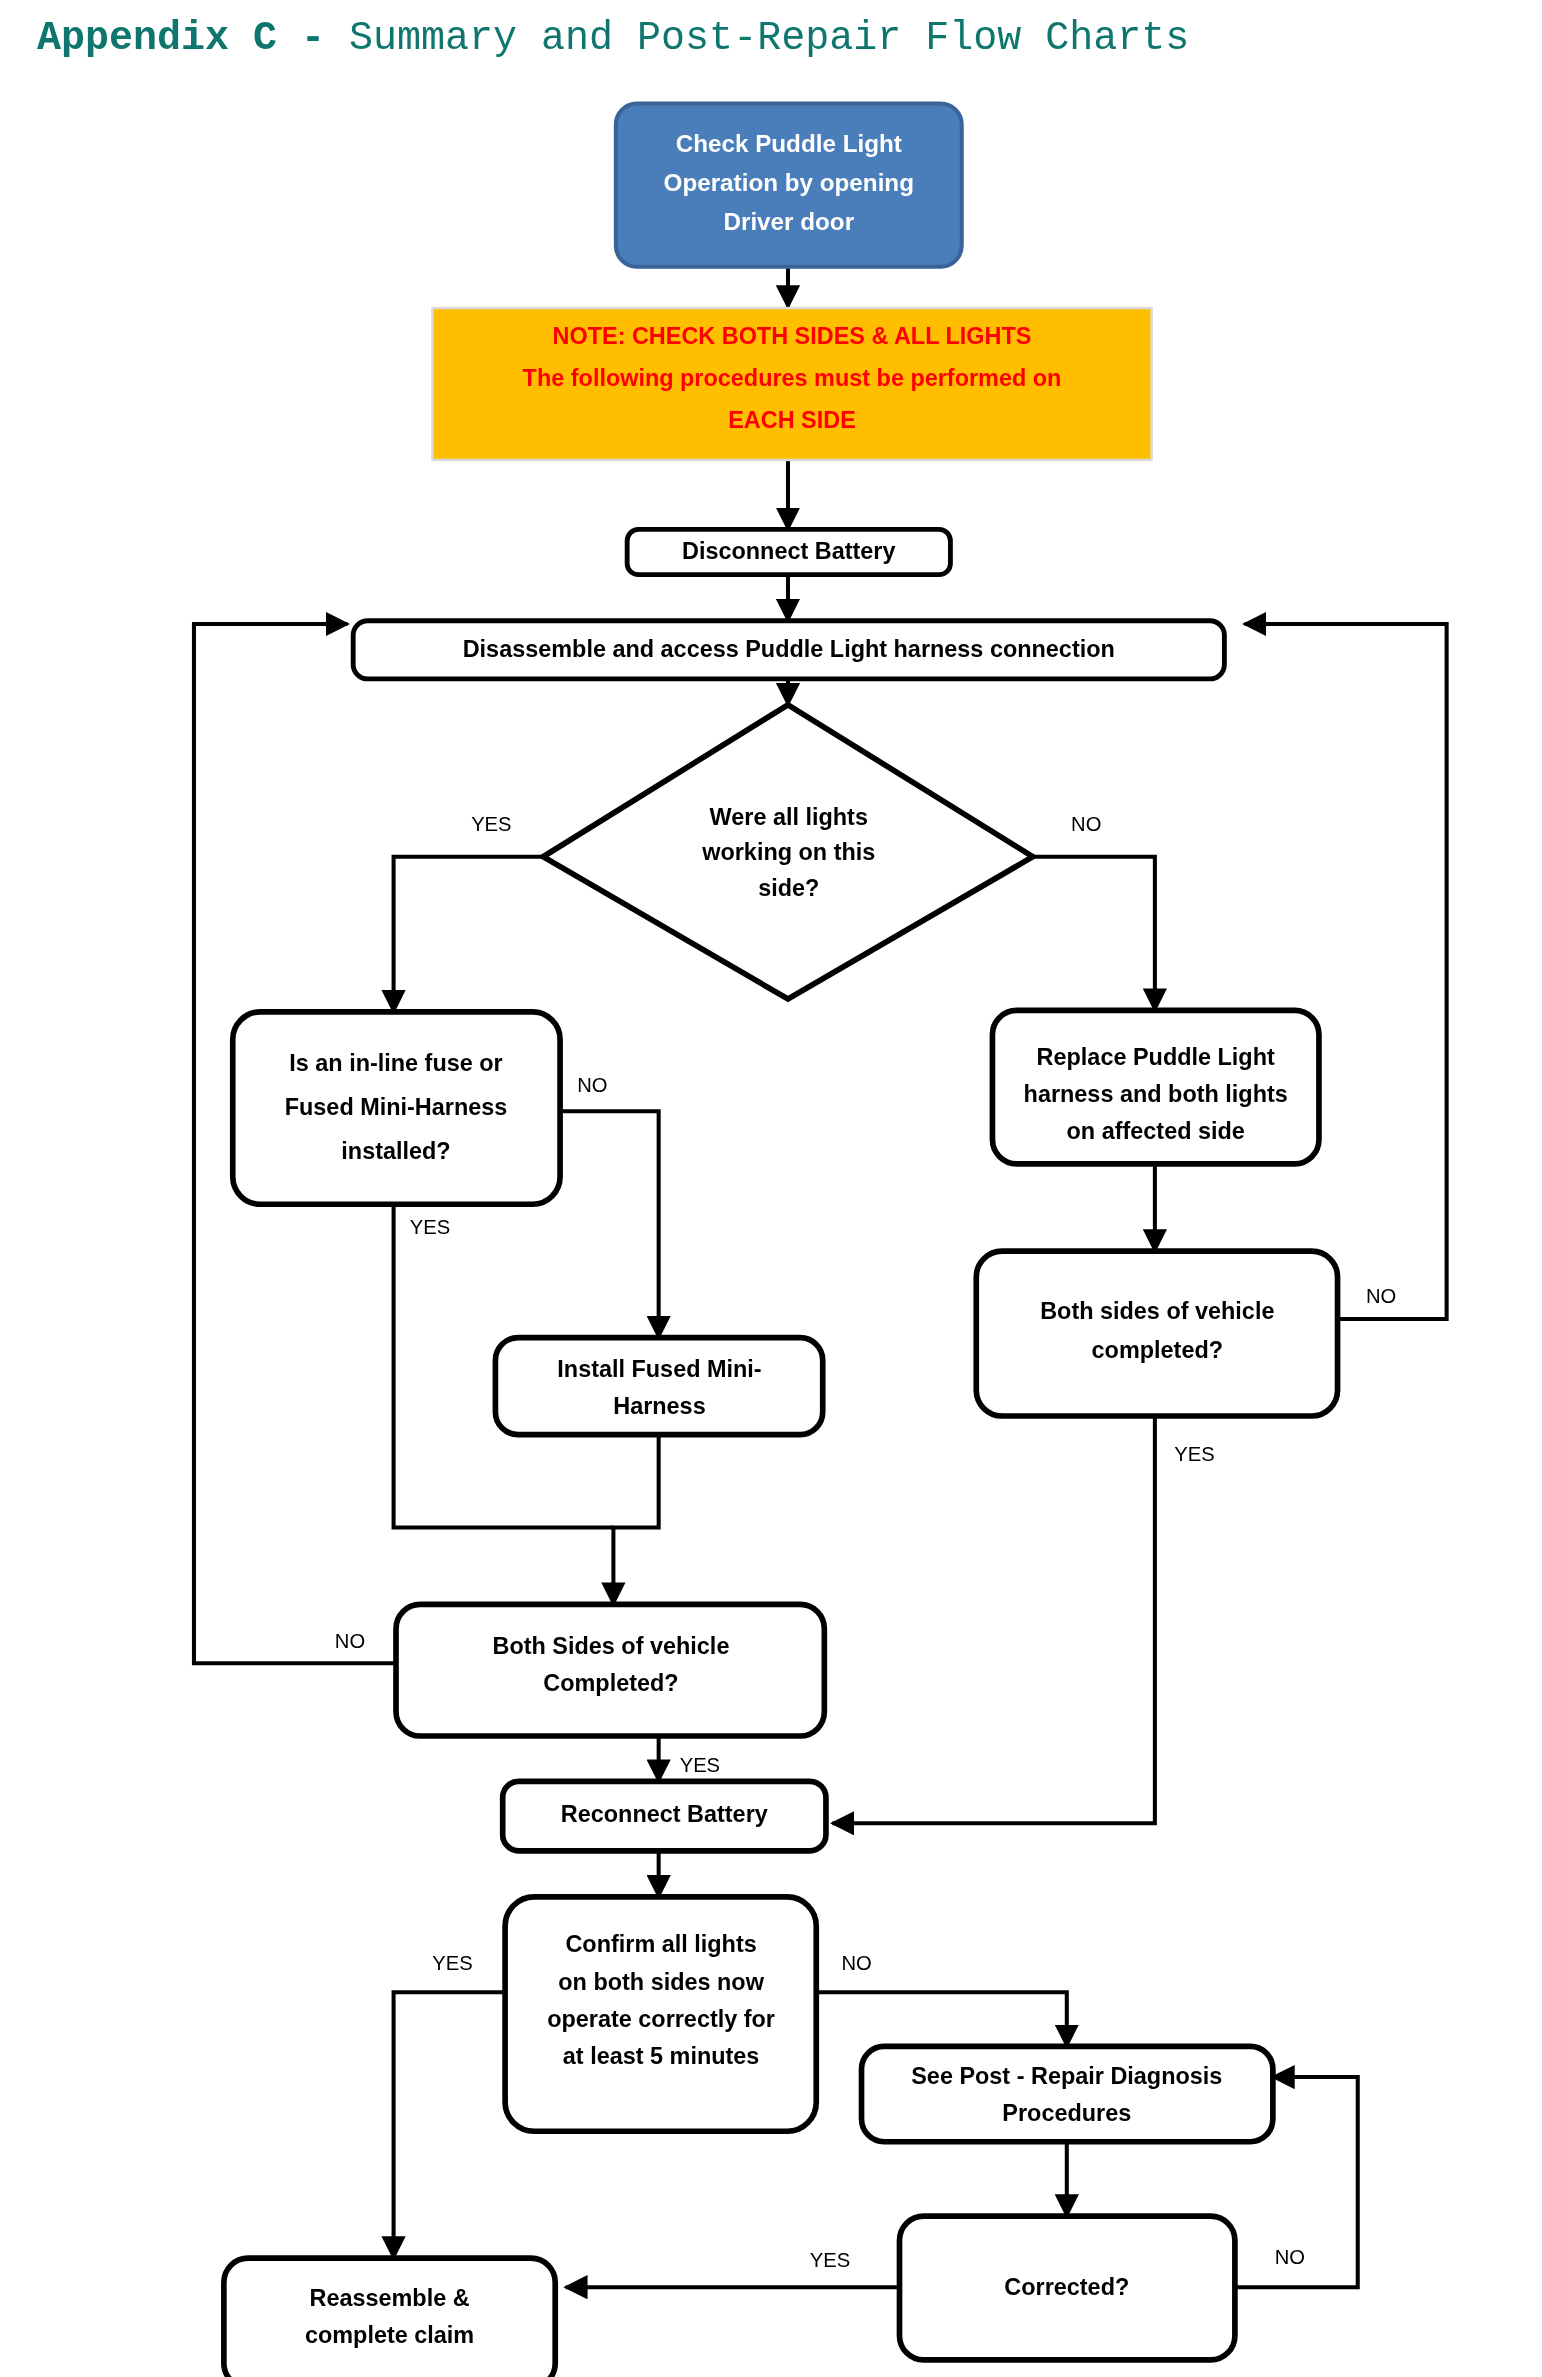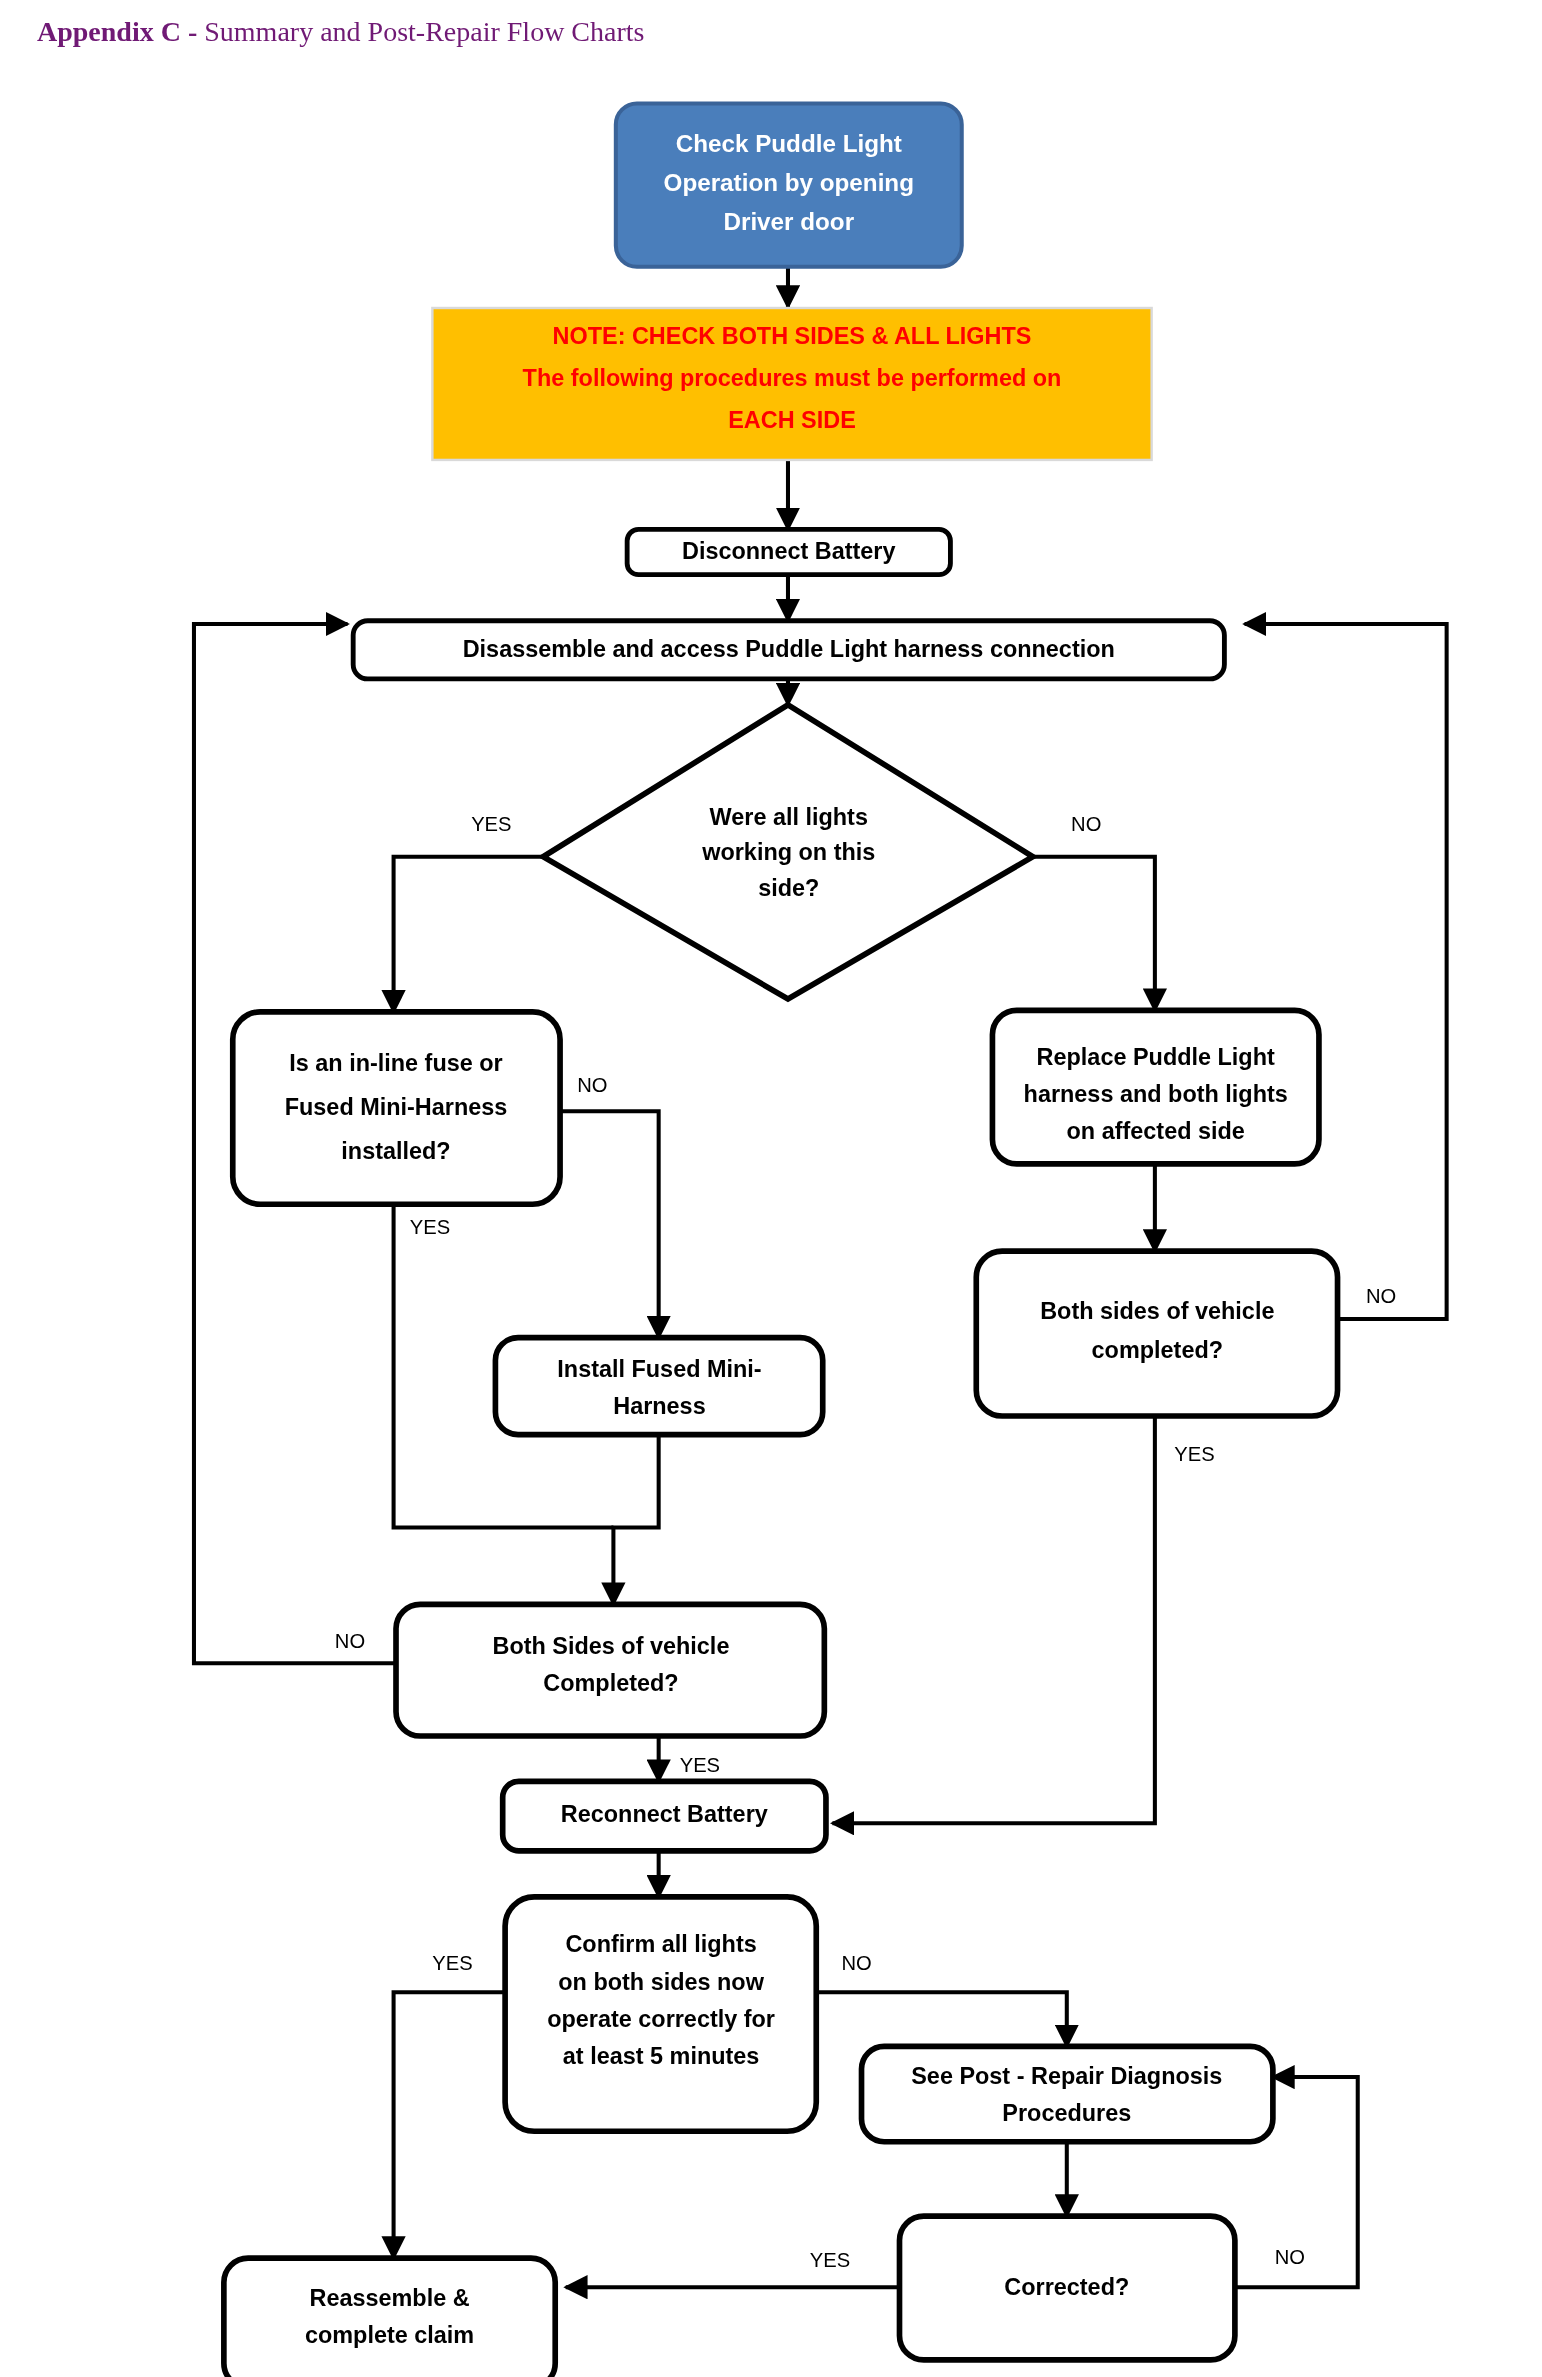--- a/index.html
+++ b/index.html
@@ -1,21 +1,21 @@
 <!DOCTYPE html>
 <html style="font-size:13px"><head>
 <meta charset="utf-8">
 <style>
   html,body{margin:0;padding:0;background:#ffffff;}
   body{width:1542px;height:2377px;font-family:"Liberation Sans",sans-serif;}
   #page{position:relative;width:1542px;height:2377px;overflow:hidden;background:#fff;}
   #title{
     position:absolute;left:37px;top:16px;
-    font-family:Liberation Serif, serif;
-    font-size:28px;color:#701a75;white-space:nowrap;
+    font-family:Liberation Mono, monospace;
+    font-size:40px;color:#0f766e;white-space:nowrap;
   }
   #title .bold{font-weight:bold;}
   svg{position:absolute;left:0;top:0;}
   .nodeText{
     font-family:"Liberation Sans",sans-serif;
     font-weight:bold;
     text-anchor:middle;
     dominant-baseline:middle;
     fill:#000000;
   }

